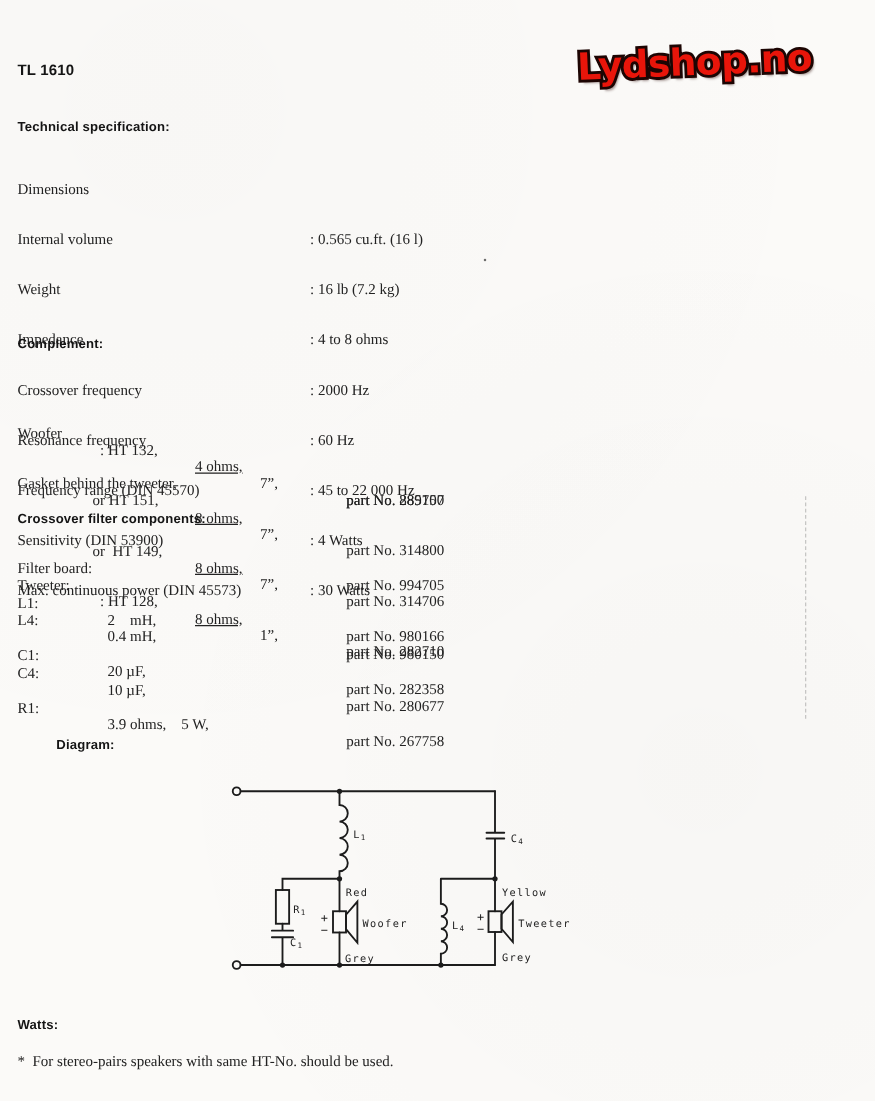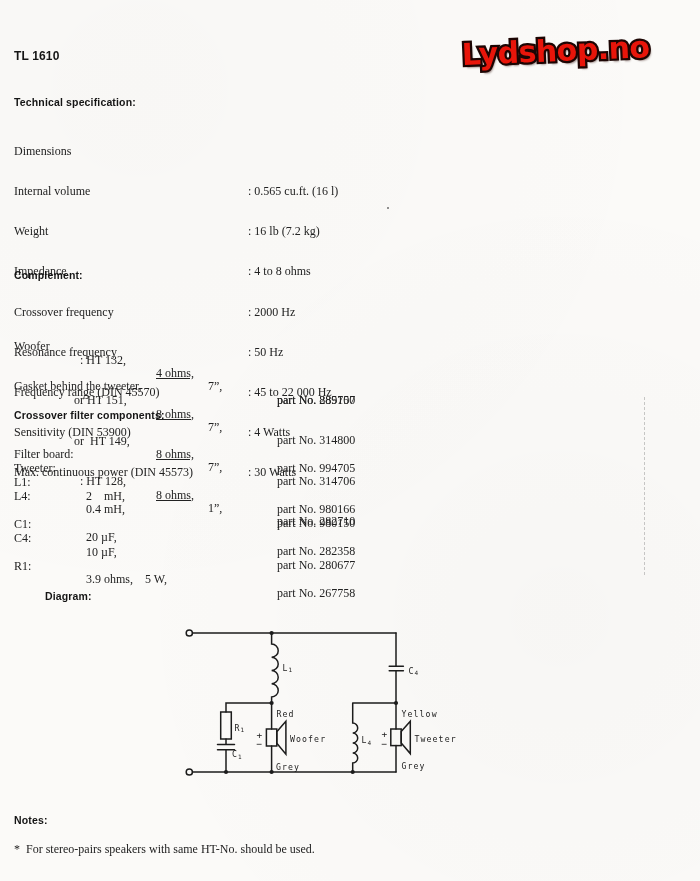--- a/index.html
+++ b/index.html
@@ -76,21 +76,21 @@
     <div class="spec-row">
       <span class="lab">Impedance</span>
       <span class="val">: 4 to 8 ohms</span>
     </div>
     <div class="spec-row">
       <span class="lab">Crossover frequency</span>
       <span class="val">: 2000 Hz</span>
     </div>
     <div class="spec-row">
       <span class="lab">Resonance frequency</span>
-      <span class="val">: 50 Hz</span>
+      <span class="val">: 60 Hz</span>
     </div>
     <div class="spec-row">
       <span class="lab">Frequency range (DIN 45570)</span>
       <span class="val">: 45 to 22 000 Hz</span>
     </div>
     <div class="spec-row">
       <span class="lab">Sensitivity (DIN 53900)</span>
       <span class="val">: 4 Watts</span>
     </div>
     <div class="spec-row">
@@ -219,19 +219,19 @@
       <text x="401.5" y="716.5">Yellow</text>
       <text x="414.5" y="741.5">Tweeter</text>
       <text x="401.5" y="768.5">Grey</text>
       <text class="sgn" x="256.5" y="737.5">+</text>
       <text class="sgn" x="256.5" y="747">−</text>
       <text class="sgn" x="381.5" y="737">+</text>
       <text class="sgn" x="381.5" y="746.5">−</text>
     </g>
   </svg>
 
-  <div class="abs hd" style="left:14px;top:814px;">Notes:</div>
+  <div class="abs hd" style="left:14px;top:814px;">Watts:</div>
   <div class="abs serif" style="left:14px;top:843px;">*  For stereo-pairs speakers with same HT-No. should be used.</div>
 
   <div class="abs artifact-line"></div>
   <div class="abs artifact-dot"></div>
 
 </div>
 
 </body></html>

